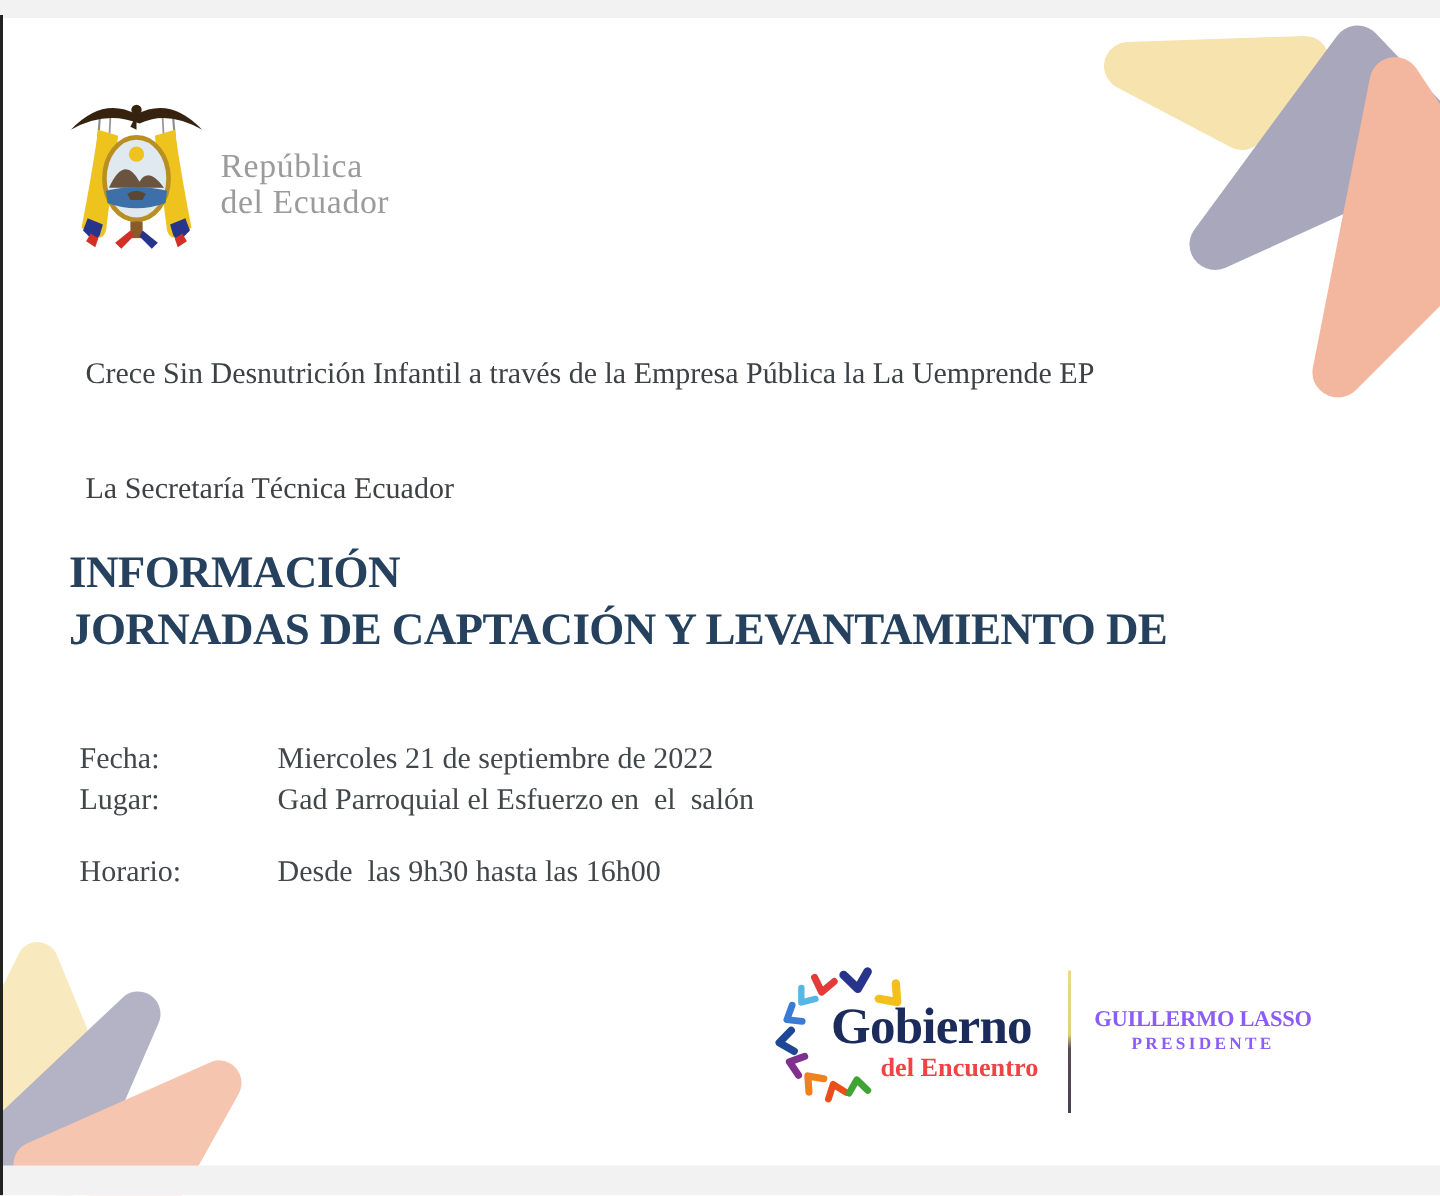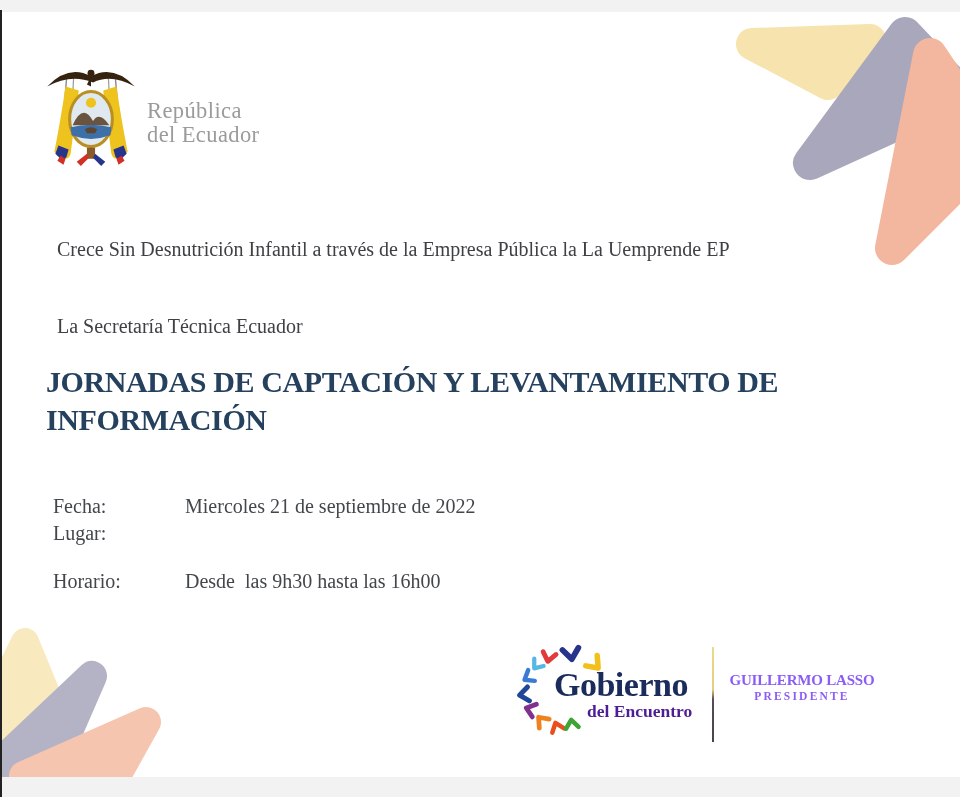--- a/index.html
+++ b/index.html
@@ -34,21 +34,21 @@
   .detail-row{display:flex;line-height:26.5px;}
   .detail-row.gap{margin-top:22px;}
   .detail-label{width:132px;flex:0 0 132px;}
   .detail-value{white-space:pre-wrap;}
 
   .footer{position:absolute;left:0;top:0;width:804px;height:797px;pointer-events:none;}
   .fan-svg{position:absolute;left:503px;top:636px;width:110px;height:100px;}
   .gob-line1{position:absolute;left:554px;top:666px;font-size:34px;font-weight:800;
              color:#1b2b5c;letter-spacing:-0.5px;}
   .gob-line2{position:absolute;left:587px;top:701px;font-size:17.5px;font-weight:bold;
-             color:#4c1d95;}
+             color:#ef4444;}
   .divider{position:absolute;left:712px;top:647px;width:2px;height:95px;
            background:linear-gradient(to bottom,#ecd98e 0%,#e3cd82 45%,#5a4b55 55%,#4a4150 100%);}
   .president{position:absolute;left:727px;top:672px;width:150px;text-align:center;color:#8b5cf6;}
   .president-name{font-size:15px;font-weight:800;letter-spacing:-0.2px;line-height:17px;}
   .president-role{font-size:11.5px;font-weight:bold;letter-spacing:2.2px;line-height:14px;}
 </style>
 </head>
 <body>
 
 <div class="canvas">
@@ -105,31 +105,32 @@
       <div>del Ecuador</div>
     </div>
 
     <div class="org">
       <div>Crece Sin Desnutrición Infantil a través de la Empresa Pública la La Uemprende EP</div>
       <div>La Secretaría Técnica Ecuador</div>
     </div>
 
 
     <div class="title">
+      <div>INFORMACIÓN</div>
       <div>JORNADAS DE CAPTACIÓN Y LEVANTAMIENTO DE</div>
-      <div>INFORMACIÓN</div>
     </div>
 
     <div class="details">
       <div class="detail-row">
         <div class="detail-label">Fecha:</div>
         <div class="detail-value">Miercoles 21 de septiembre de 2022</div>
       </div>
       <div class="detail-row">
         <div class="detail-label">Lugar:</div>
+        <div class="detail-value">Gad Parroquial el Esfuerzo en  el  salón</div>
       </div>
       <div class="detail-row gap">
         <div class="detail-label">Horario:</div>
         <div class="detail-value">Desde  las 9h30 hasta las 16h00</div>
       </div>
     </div>
 
     <div class="footer">
       <svg class="fan-svg" viewBox="0 0 110 100" id="fan">
           <polyline points="0,0 7,9 14,0" fill="none" stroke="#56b7e6" stroke-width="5" stroke-linecap="round" stroke-linejoin="round" transform="translate(27 26) rotate(38 7 4.5) scale(0.85)"></polyline>

